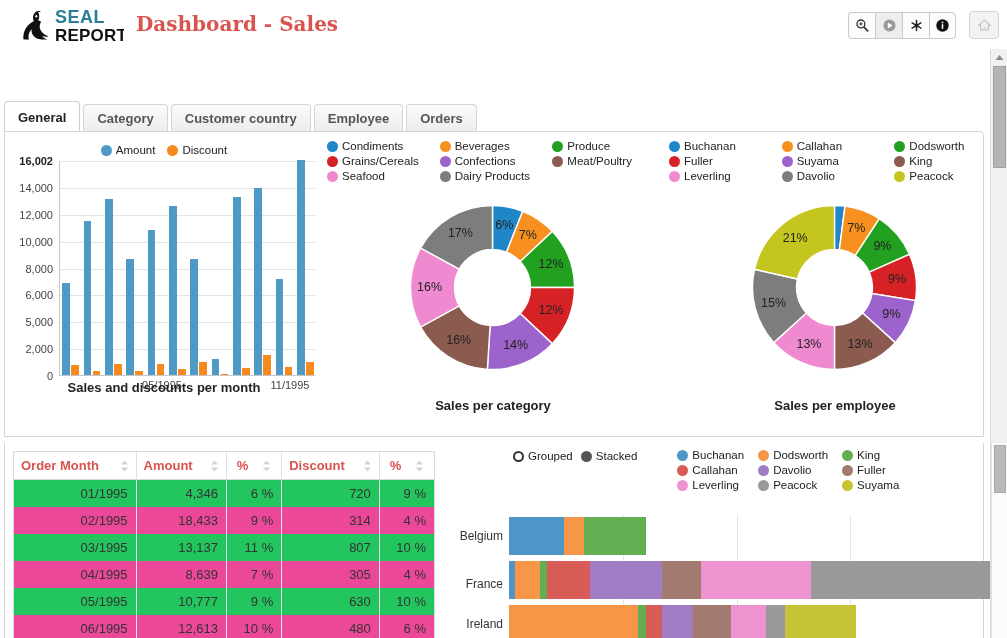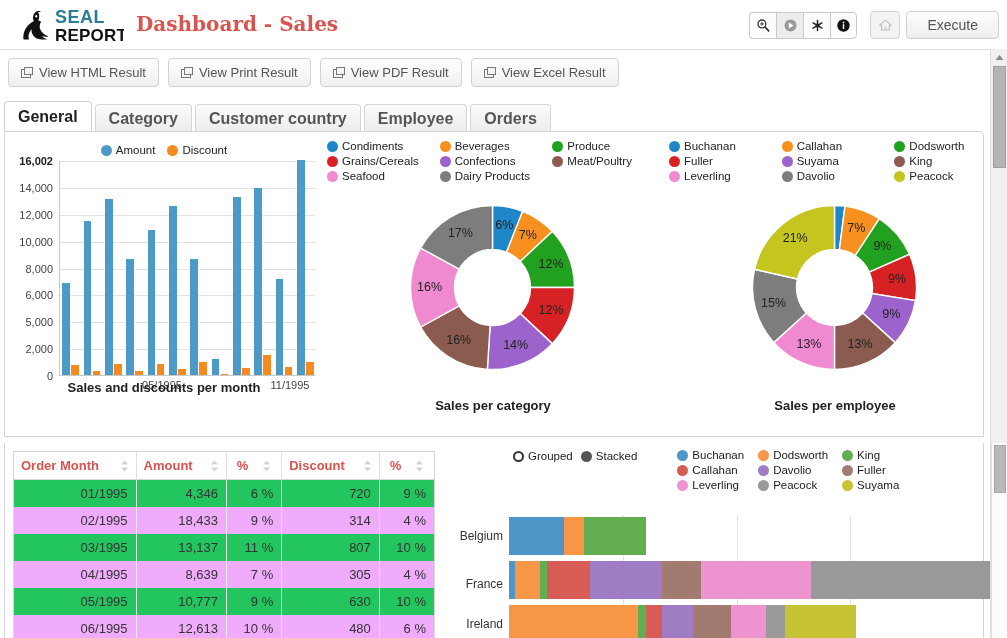--- a/index.html
+++ b/index.html
@@ -47,21 +47,21 @@
   .vb-ico:before { content:""; position:absolute; left:0; top:2px; width:8px; height:7px;
                    border:1px solid #777; }
   .vb-ico:after { content:""; position:absolute; left:3px; top:0px; width:7px; height:6px;
                   border:1px solid #777; background:#f5f5f5; }
 
   
   .tabs-wrap { position:absolute; left:4px; top:100px; width:980px; height:32px; }
   .tabs { display:flex; gap:3px; height:32px; align-items:flex-end; }
   .tab { height:28px; padding:0 13px; border:1px solid #d6d6d6; border-bottom:none;
          border-radius:4px 4px 0 0; background:linear-gradient(#fbfbfb,#ececec);
-         font-size:16px; font-weight:bold; color:#555; display:flex; align-items:center;
+         font-size:13px; font-weight:bold; color:#555; display:flex; align-items:center;
          cursor:pointer; white-space:nowrap; }
   .tab.active { height:31px; background:#fff; color:#222; border-color:#cfcfcf; }
 
   
   .panel-top { position:absolute; left:4px; top:131px; width:980px; height:306px;
                background:#fff; border:1px solid #d6d6d6; border-radius:0 4px 0 0; }
   .panel-bottom { position:absolute; left:4px; top:443px; width:980px; height:200px;
                   background:#fff; border:1px solid #d6d6d6; border-top:none; }
 
   
@@ -102,21 +102,21 @@
                 text-align:center; white-space:nowrap; cursor:pointer; }
   table.dt th.num { text-align:center; }
   table.dt th:last-child { border-right:none; }
   .th-in { display:flex; align-items:center; justify-content:space-between; gap:8px; }
   .th-in.center { justify-content:center; gap:14px; }
   .sort-ic { width:9px; height:12px; flex:0 0 auto; opacity:.9; }
   table.dt td { padding:6px 8px; text-align:right; color:#333; font-size:13px;
                 border-right:1px solid #e8e8e8; white-space:nowrap; }
   table.dt td:last-child { border-right:none; }
   table.dt tr.odd td { background:#22c55e; }
-  table.dt tr.even td { background:#f0abfc; }
+  table.dt tr.even td { background:#ec4899; }
 
   
   .stack-block { position:absolute; left:436px; top:6px; width:540px; height:192px; }
   .stack-legend { display:flex; align-items:flex-start; gap:0; font-size:11.5px; color:#222; }
   .gs-group { display:flex; gap:8px; padding-left:72px; padding-top:1px; }
   .gs-item { display:flex; align-items:center; gap:4px; cursor:pointer; }
   .radio-o { width:11px; height:11px; border-radius:50%; border:2px solid #333; background:#fff; }
   .radio-f { width:11px; height:11px; border-radius:50%; background:#555; }
   .emp-legend { display:grid; grid-template-columns:repeat(3,auto); gap:3px 14px;
                 margin-left:40px; font-size:11.5px; }
@@ -191,44 +191,23 @@
           </svg>
         </div>
       </div>
       <div class="tb-spacer"></div>
       <div class="tb-home">
         <svg width="15" height="14" viewBox="0 0 16 15">
           <path d="M8 2.3 L14 7.6 h-1.8 v5.2 H3.8 V7.6 H2 Z" fill="none" stroke="#c0c0c0" stroke-width="1.2"></path>
           <rect x="6.8" y="9.2" width="2.4" height="3.6" fill="#d6d6d6"></rect>
         </svg>
       </div>
-      <div class="exec-btn">Execute</div>
     </div>
   </div>
 
-  <div class="viewbar">
-    <div class="vb-inner">
-      <div class="vb-btn">
-        <span class="vb-ico"></span>
-        <span>View HTML Result</span>
-      </div>
-      <div class="vb-btn">
-        <span class="vb-ico"></span>
-        <span>View Print Result</span>
-      </div>
-      <div class="vb-btn">
-        <span class="vb-ico"></span>
-        <span>View PDF Result</span>
-      </div>
-      <div class="vb-btn">
-        <span class="vb-ico"></span>
-        <span>View Excel Result</span>
-      </div>
-    </div>
-  </div>
 
   <div class="tabs-wrap">
     <div class="tabs" id="tabs-host">
         <div class="tab active">General</div>
         <div class="tab">Category</div>
         <div class="tab">Customer country</div>
         <div class="tab">Employee</div>
         <div class="tab">Orders</div>
       </div>
   </div>

